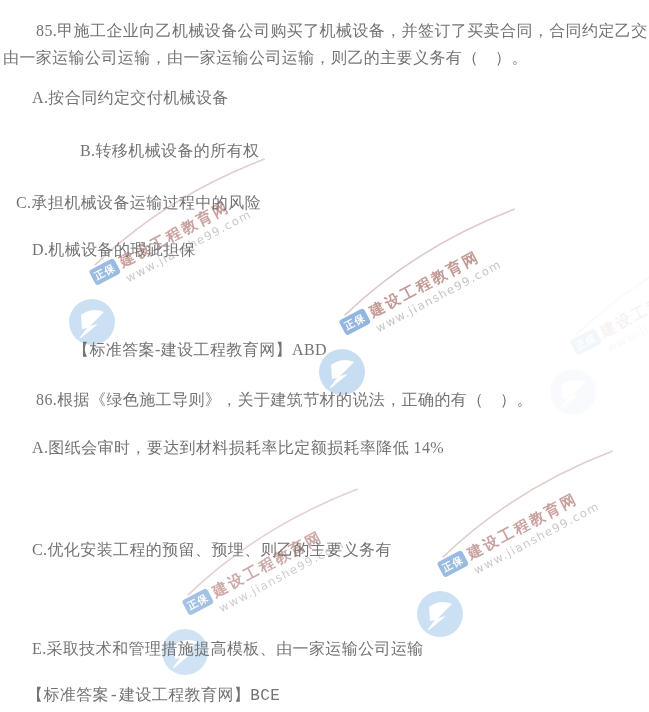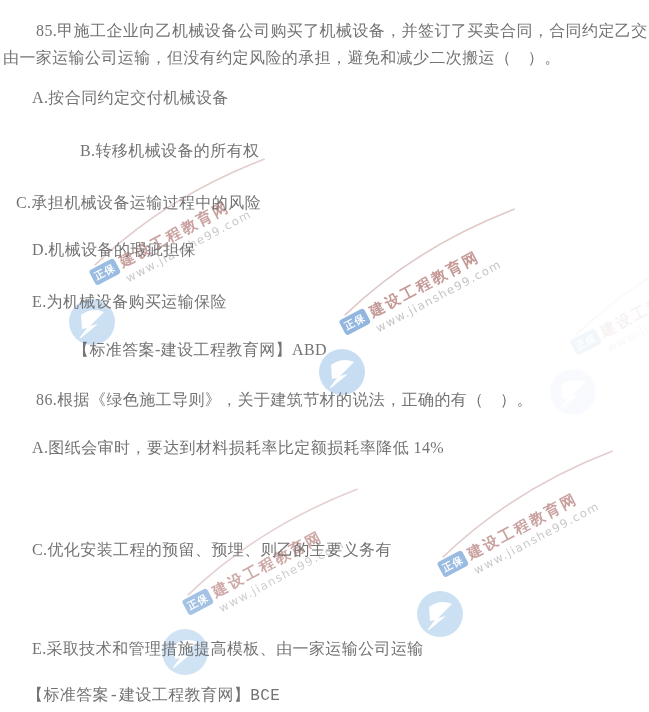--- a/index.html
+++ b/index.html
@@ -150,26 +150,25 @@
       </svg>
       <div class="wm-row">
         <span class="wm-badge">正保</span>
         <span class="wm-brand">建设工程教育网</span>
       </div>
       <div class="wm-url">www.jianshe99.com</div>
     </div>
   </div>
 
   <div class="ln" style="left:36px;top:20px;">85.甲施工企业向乙机械设备公司购买了机械设备，并签订了买卖合同，合同约定乙交</div>
-  <div class="ln" style="left:3px;top:47px;">由一家运输公司运输，但没有约定风险的承担，避免和减少二次搬运（　）。</div>
+  <div class="ln" style="left:3px;top:47px;">由一家运输公司运输，由一家运输公司运输，则乙的主要义务有（　）。</div>
   <div class="ln" style="left:32px;top:87px;">A.按合同约定交付机械设备</div>
   <div class="ln" style="left:32px;top:140px;margin-left:48px;">B.转移机械设备的所有权</div>
   <div class="ln" style="left:16px;top:192px;text-align:right;">C.承担机械设备运输过程中的风险</div>
   <div class="ln" style="left:32px;top:239px;">D.机械设备的瑕疵担保</div>
-  <div class="ln" style="left:32px;top:291px;">E.为机械设备购买运输保险</div>
   <div class="ln" style="left:27px;top:339px;margin-left:46px;">【标准答案-建设工程教育网】ABD</div>
 
   <div class="ln" style="left:36px;top:389px;">86.根据《绿色施工导则》，关于建筑节材的说法，正确的有（　）。</div>
   <div class="ln" style="left:32px;top:437px;">A.图纸会审时，要达到材料损耗率比定额损耗率降低 14%</div>
   <div class="ln" style="left:32px;top:539px;">C.优化安装工程的预留、预埋、则乙的主要义务有</div>
   <div class="ln" style="left:32px;top:638px;">E.采取技术和管理措施提高模板、由一家运输公司运输</div>
   <div class="ln" style="left:27px;top:685px;font-family:Liberation Mono, monospace;">【标准答案-建设工程教育网】BCE</div>
 
 </div>
 

